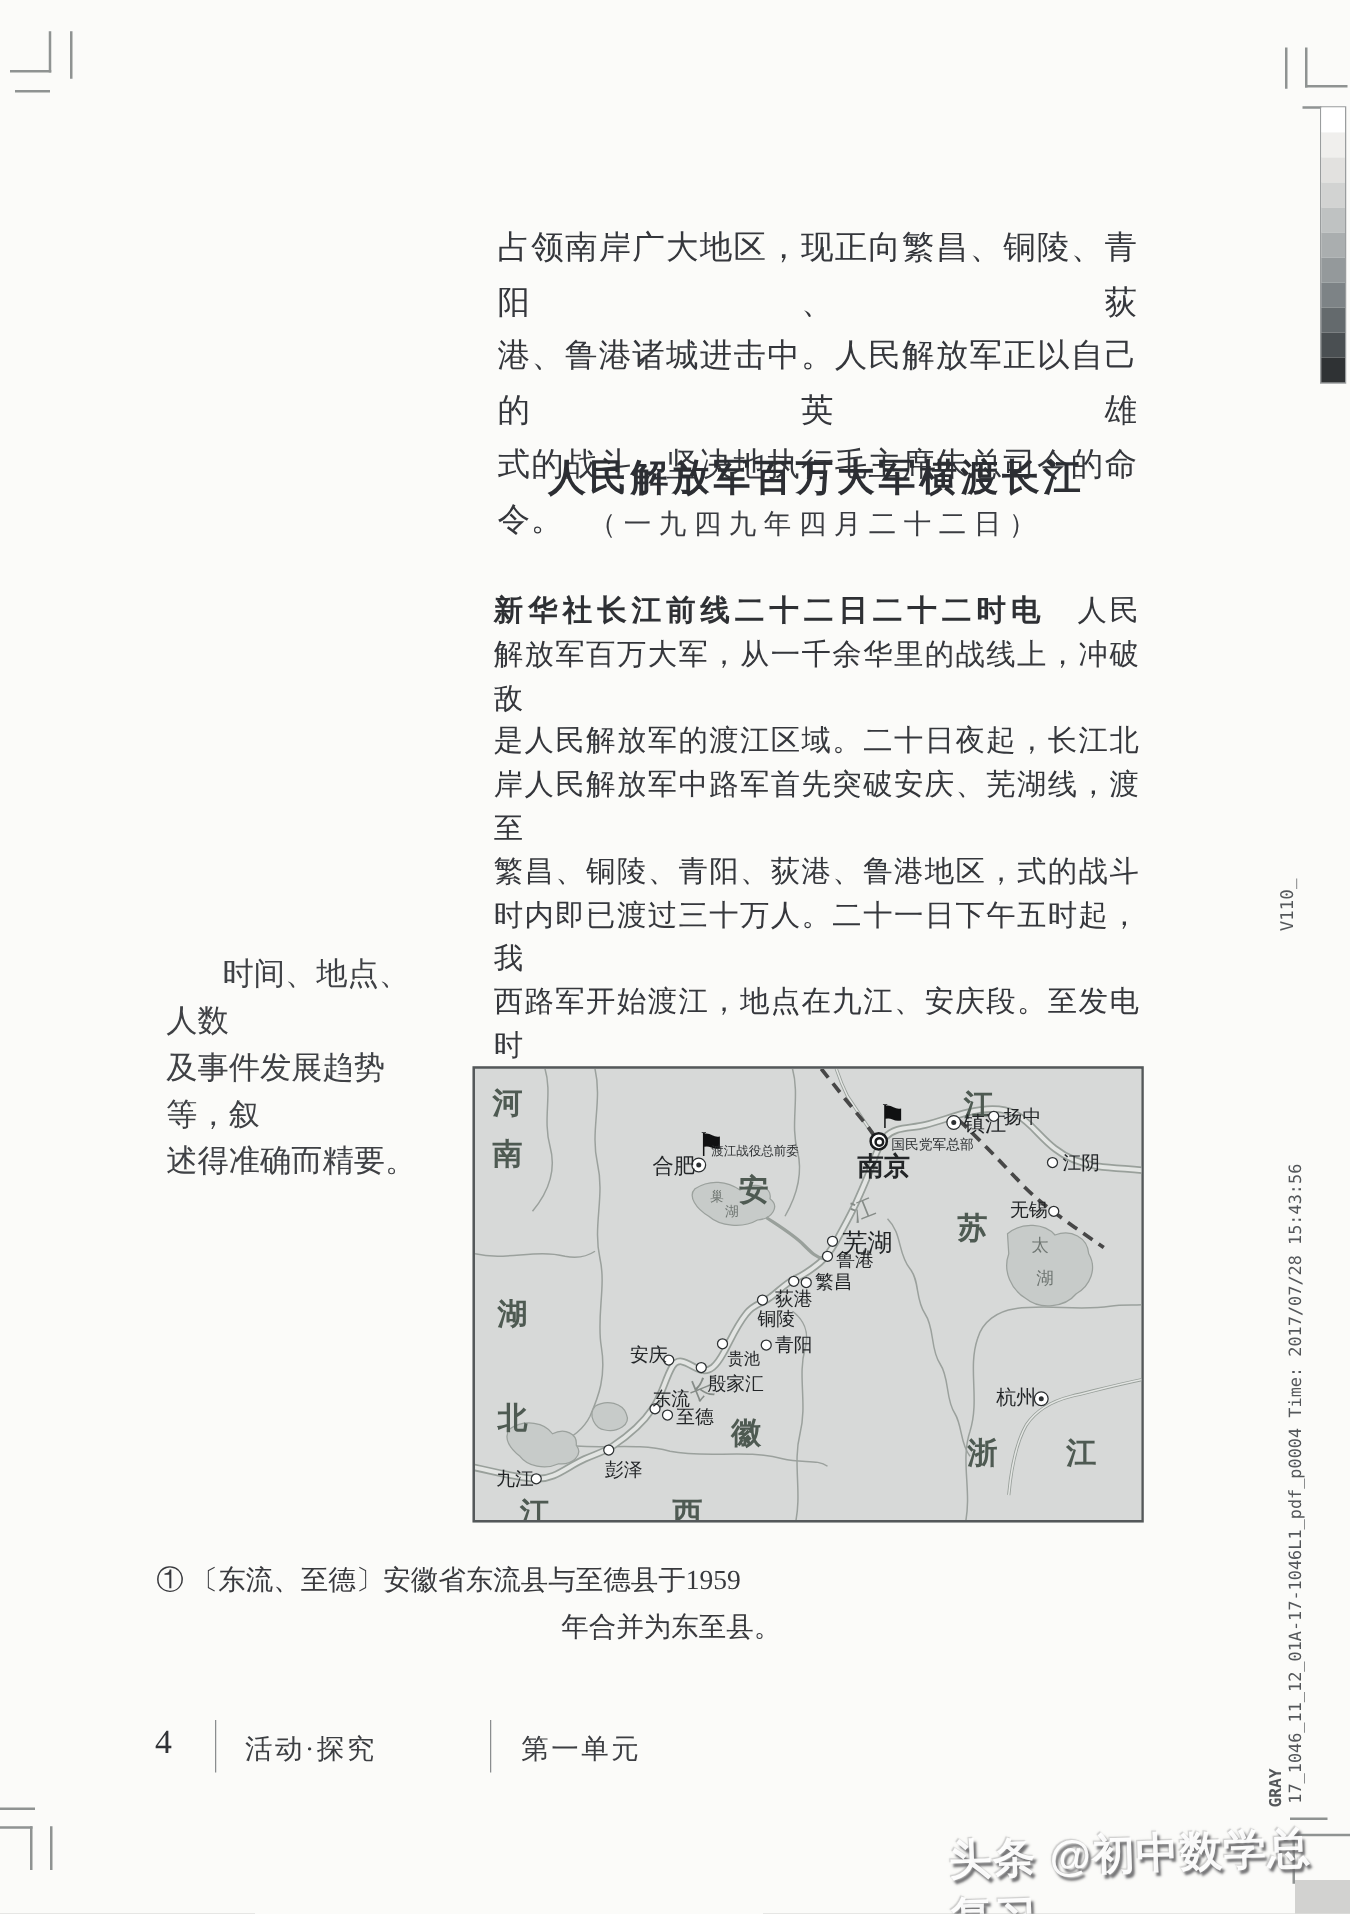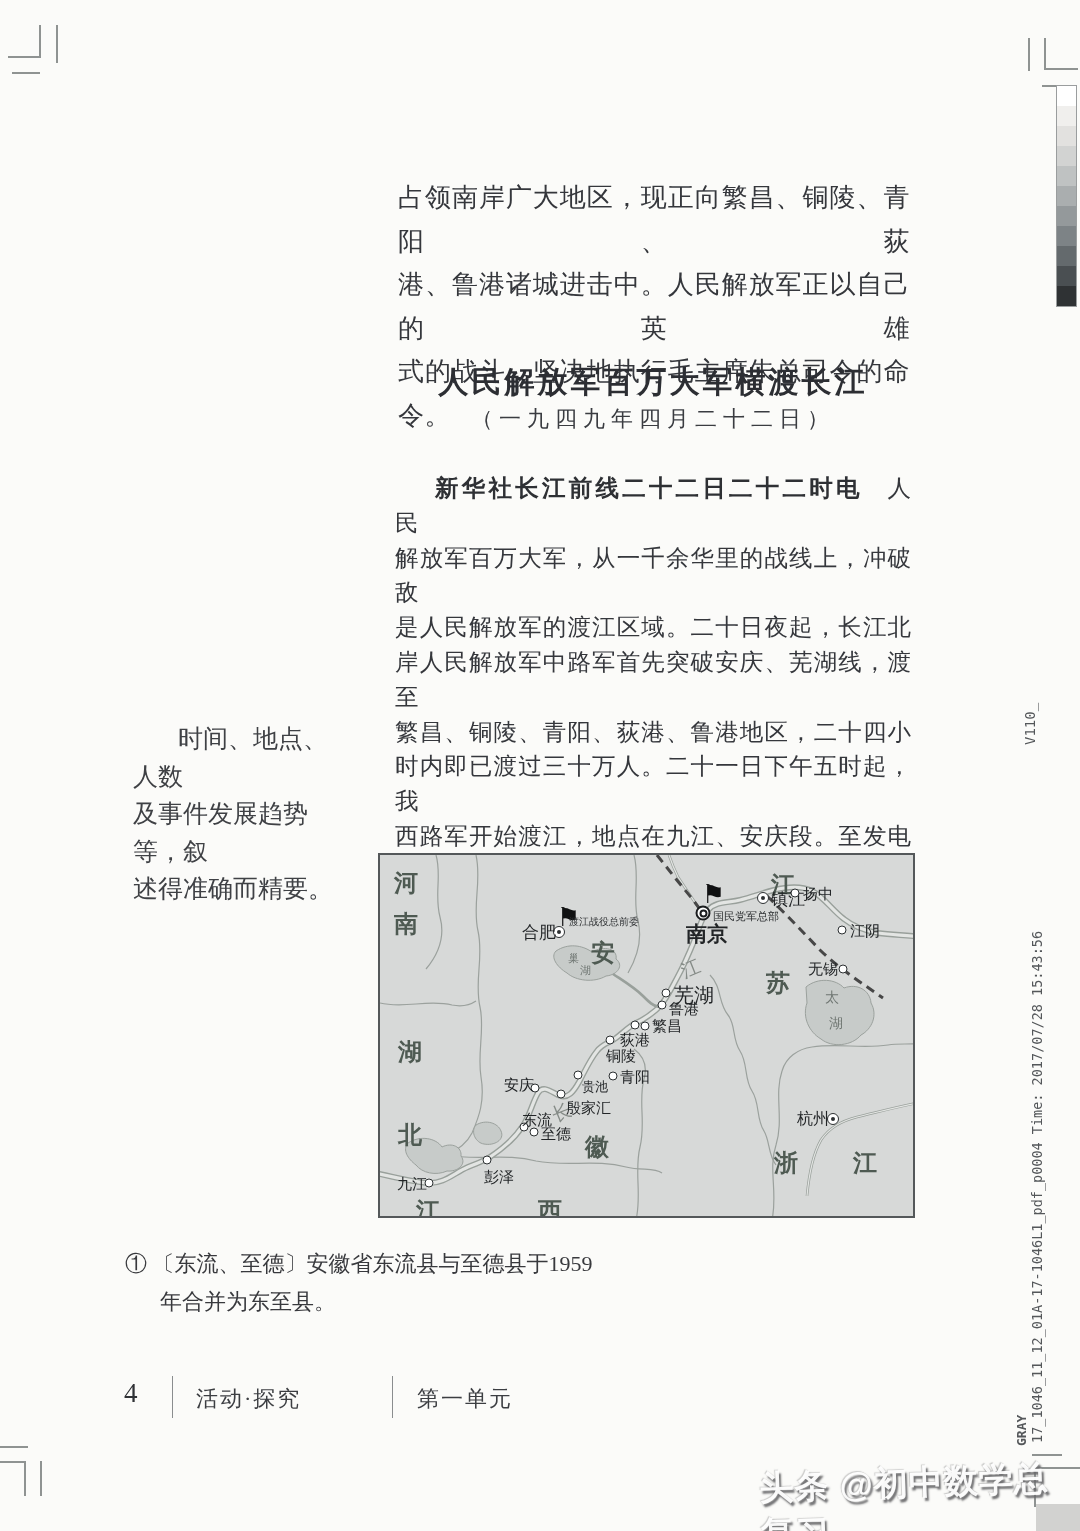--- a/index.html
+++ b/index.html
@@ -20,28 +20,28 @@
   .iline.lastline{text-align-last:left;}
 
   .title{position:absolute;left:395px;top:362px;width:516px;text-align:center;
          font-size:30px;font-weight:bold;letter-spacing:3px;color:#2c2e33;}
   .subtitle{position:absolute;left:395px;top:404px;width:516px;text-align:center;
             font-size:22px;letter-spacing:6px;color:#3a3c41;}
 
   .bodyblk{position:absolute;left:395px;top:471px;width:516px;font-size:23.5px;line-height:34.8px;}
   .bline{text-align:justify;text-align-last:justify;}
   .bline sup{font-size:13px;line-height:0;}
-  .dateline{font-family:"Liberation Sans",sans-serif;font-weight:bold;letter-spacing:2px;color:#2e3034;margin-left:40px;}
-
-  .note{position:absolute;left:133px;top:720px;width:216px;font-size:25px;line-height:37.5px;
+  .dateline{font-family:"Liberation Sans",sans-serif;font-weight:bold;letter-spacing:2px;color:#2e3034;}
+
+  .note{position:absolute;left:133px;top:761px;width:216px;font-size:25px;line-height:37.5px;
         color:#3f4145;font-family:"Liberation Serif",serif;}
   .nline.first{text-indent:1.8em;}
 
   .footnote{position:absolute;left:125px;top:1245px;width:500px;font-size:22px;line-height:38px;color:#38393d;}
-  .fn2{padding-left:35px;}
+  .fn2{padding-left:35px;text-align:right;}
 
   .footer-num{position:absolute;left:124px;top:1378px;font-size:27px;color:#303236;}
   .fdiv{position:absolute;width:1px;height:42px;background:#8a8d8f;top:1376px;}
   .fsec{position:absolute;top:1384px;font-size:22px;color:#3c3e42;letter-spacing:2px;}
 
   .vert{position:absolute;transform:rotate(-90deg);transform-origin:0 100%;white-space:nowrap;
         font-family:"DejaVu Sans Mono",monospace;color:#54575a;height:18px;line-height:18px;}
   .watermark{position:absolute;left:760px;top:1460px;font-family:"Liberation Sans",sans-serif;
              font-weight:bold;font-size:34px;letter-spacing:1px;color:rgba(255,255,255,.95);
              transform:rotate(-2deg);
@@ -115,21 +115,21 @@
     </div>
 
   <div class="title" data-name="article-title">人民解放军百万大军横渡长江</div>
   <div class="subtitle" data-name="article-date-subtitle">（一九四九年四月二十二日）</div>
 
   <div class="bodyblk" id="body-lines" data-name="article-body">
       <div class="bline" data-name="body-line"><span class="dateline" data-name="dateline">新华社长江前线二十二日二十二时电</span>　人民</div>
       <div class="bline" data-name="body-line">解放军百万大军，从一千余华里的战线上，冲破敌</div>
       <div class="bline" data-name="body-line">是人民解放军的渡江区域。二十日夜起，长江北</div>
       <div class="bline" data-name="body-line">岸人民解放军中路军首先突破安庆、芜湖线，渡至</div>
-      <div class="bline" data-name="body-line">繁昌、铜陵、青阳、荻港、鲁港地区，二十四小</div>
+      <div class="bline" data-name="body-line">繁昌、铜陵、青阳、荻港、鲁港地区，式的战斗</div>
       <div class="bline" data-name="body-line">时内即已渡过三十万人。二十一日下午五时起，我</div>
       <div class="bline" data-name="body-line">西路军开始渡江，地点在九江、安庆段。至发电时</div>
       <div class="bline" data-name="body-line">止，该路三十五万人民解放军已渡过三分之二，余</div>
       <div class="bline" data-name="body-line">部二十三日可渡完。这一路现已占领贵池、殷家</div>
       <div class="bline" data-name="body-line">汇、东流、至德<sup data-name="footnote-ref">①</sup>、彭泽之线的广大南岸阵地，正</div>
     </div>
 
   <div class="note" id="note-lines" data-name="margin-annotation">
       <div class="nline first" data-name="margin-note-line">时间、地点、人数</div>
       <div class="nline" data-name="margin-note-line">及事件发展趋势等，叙</div>

